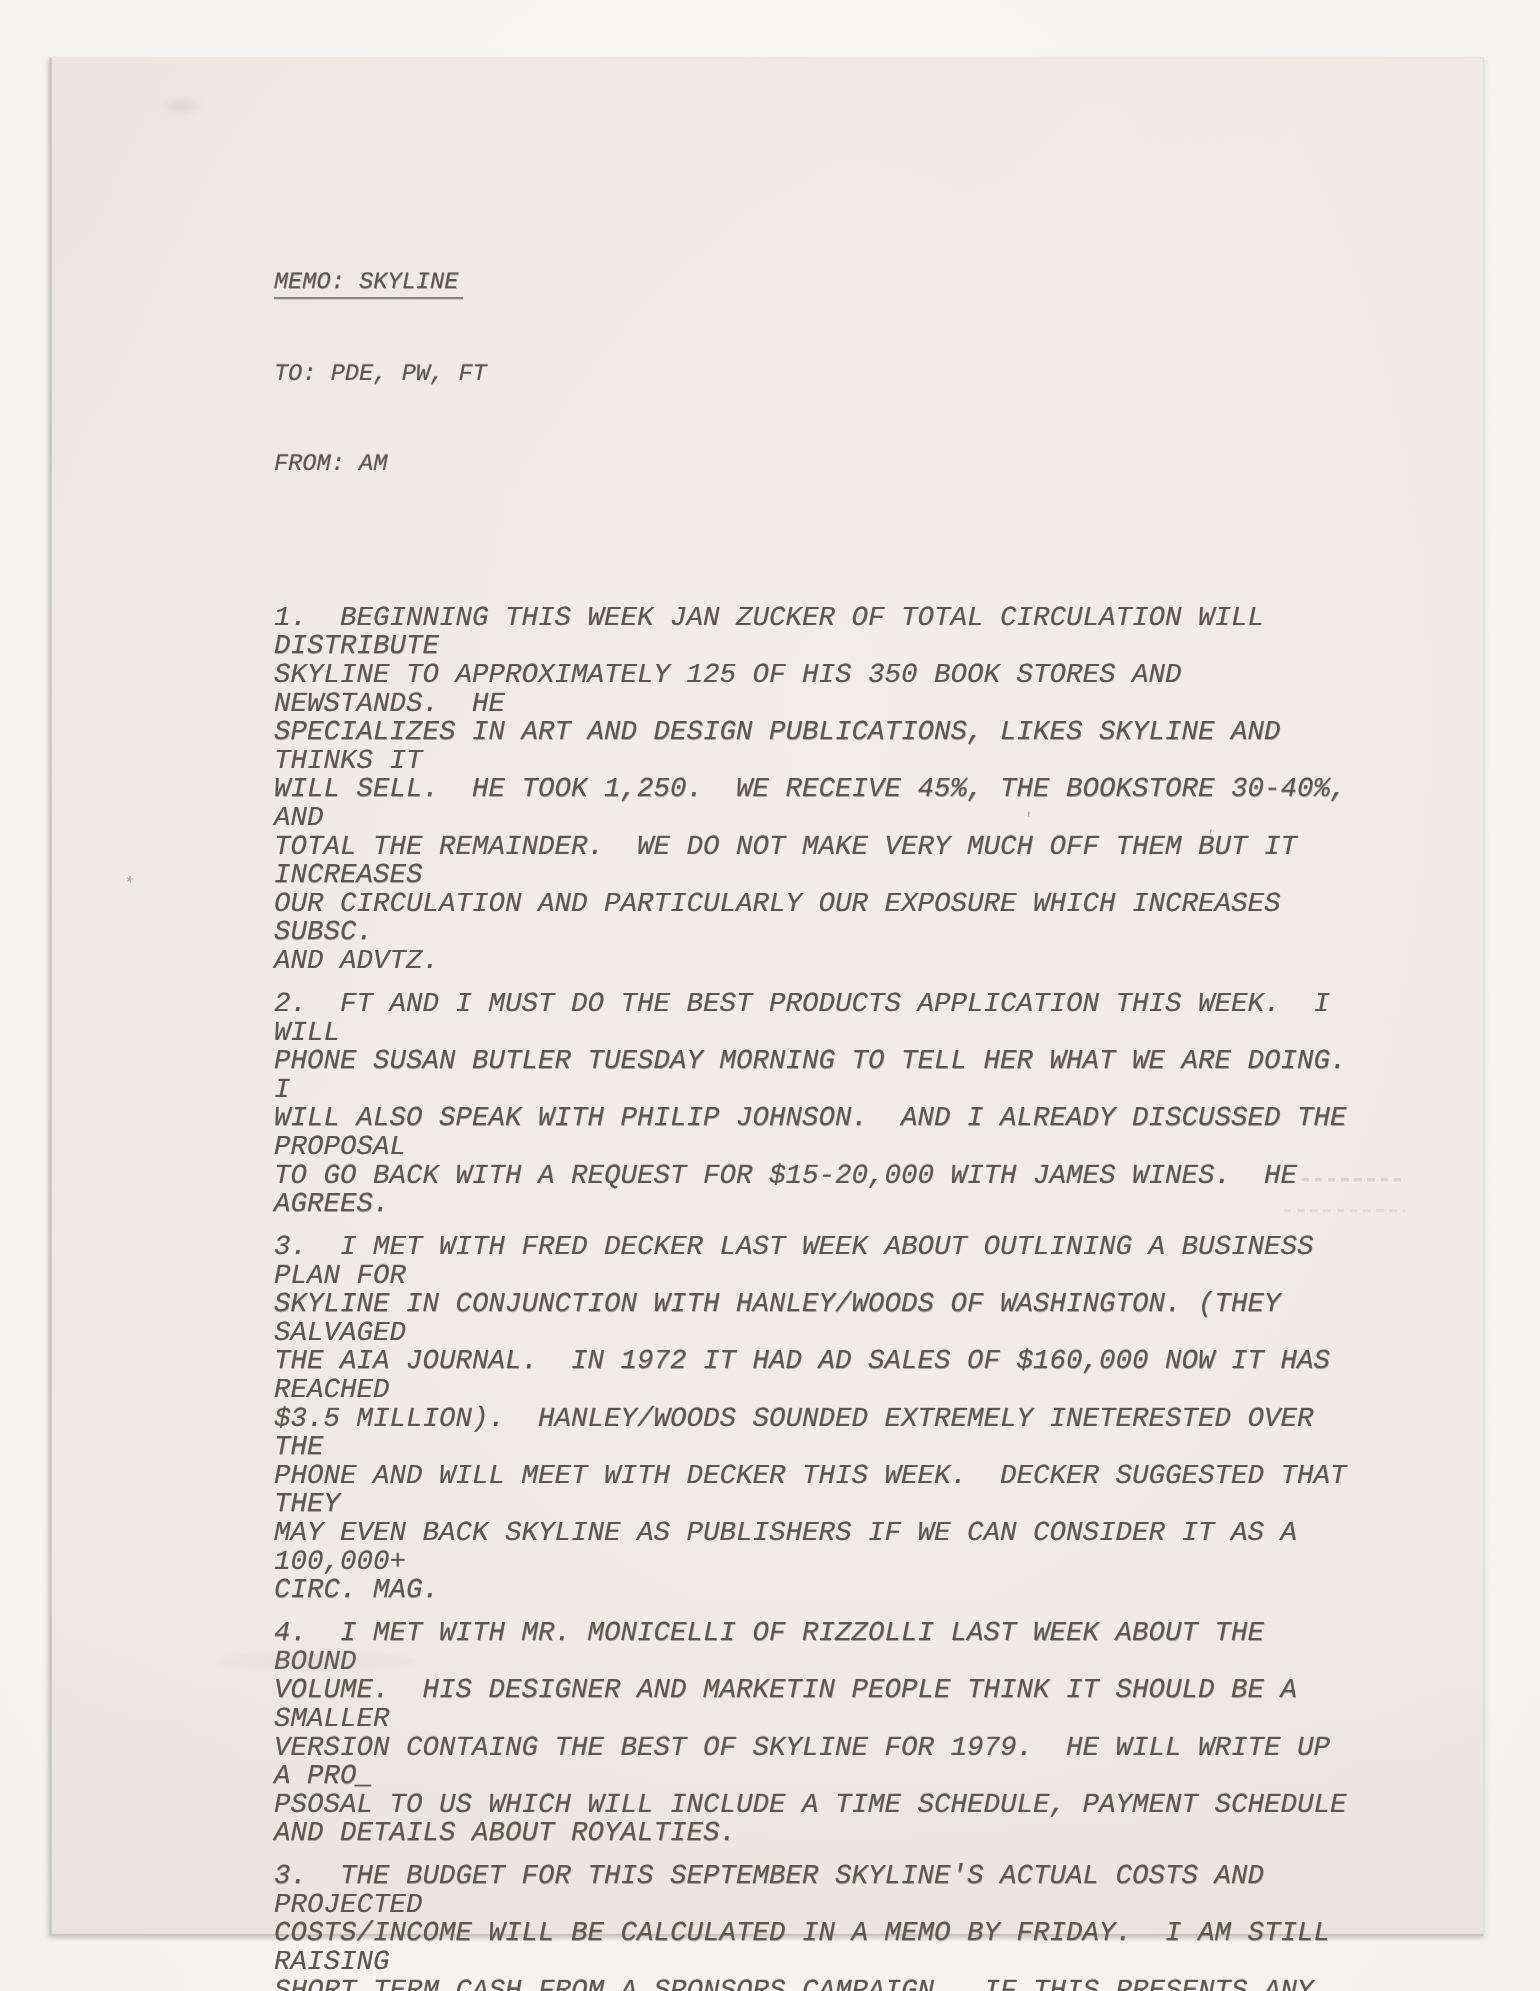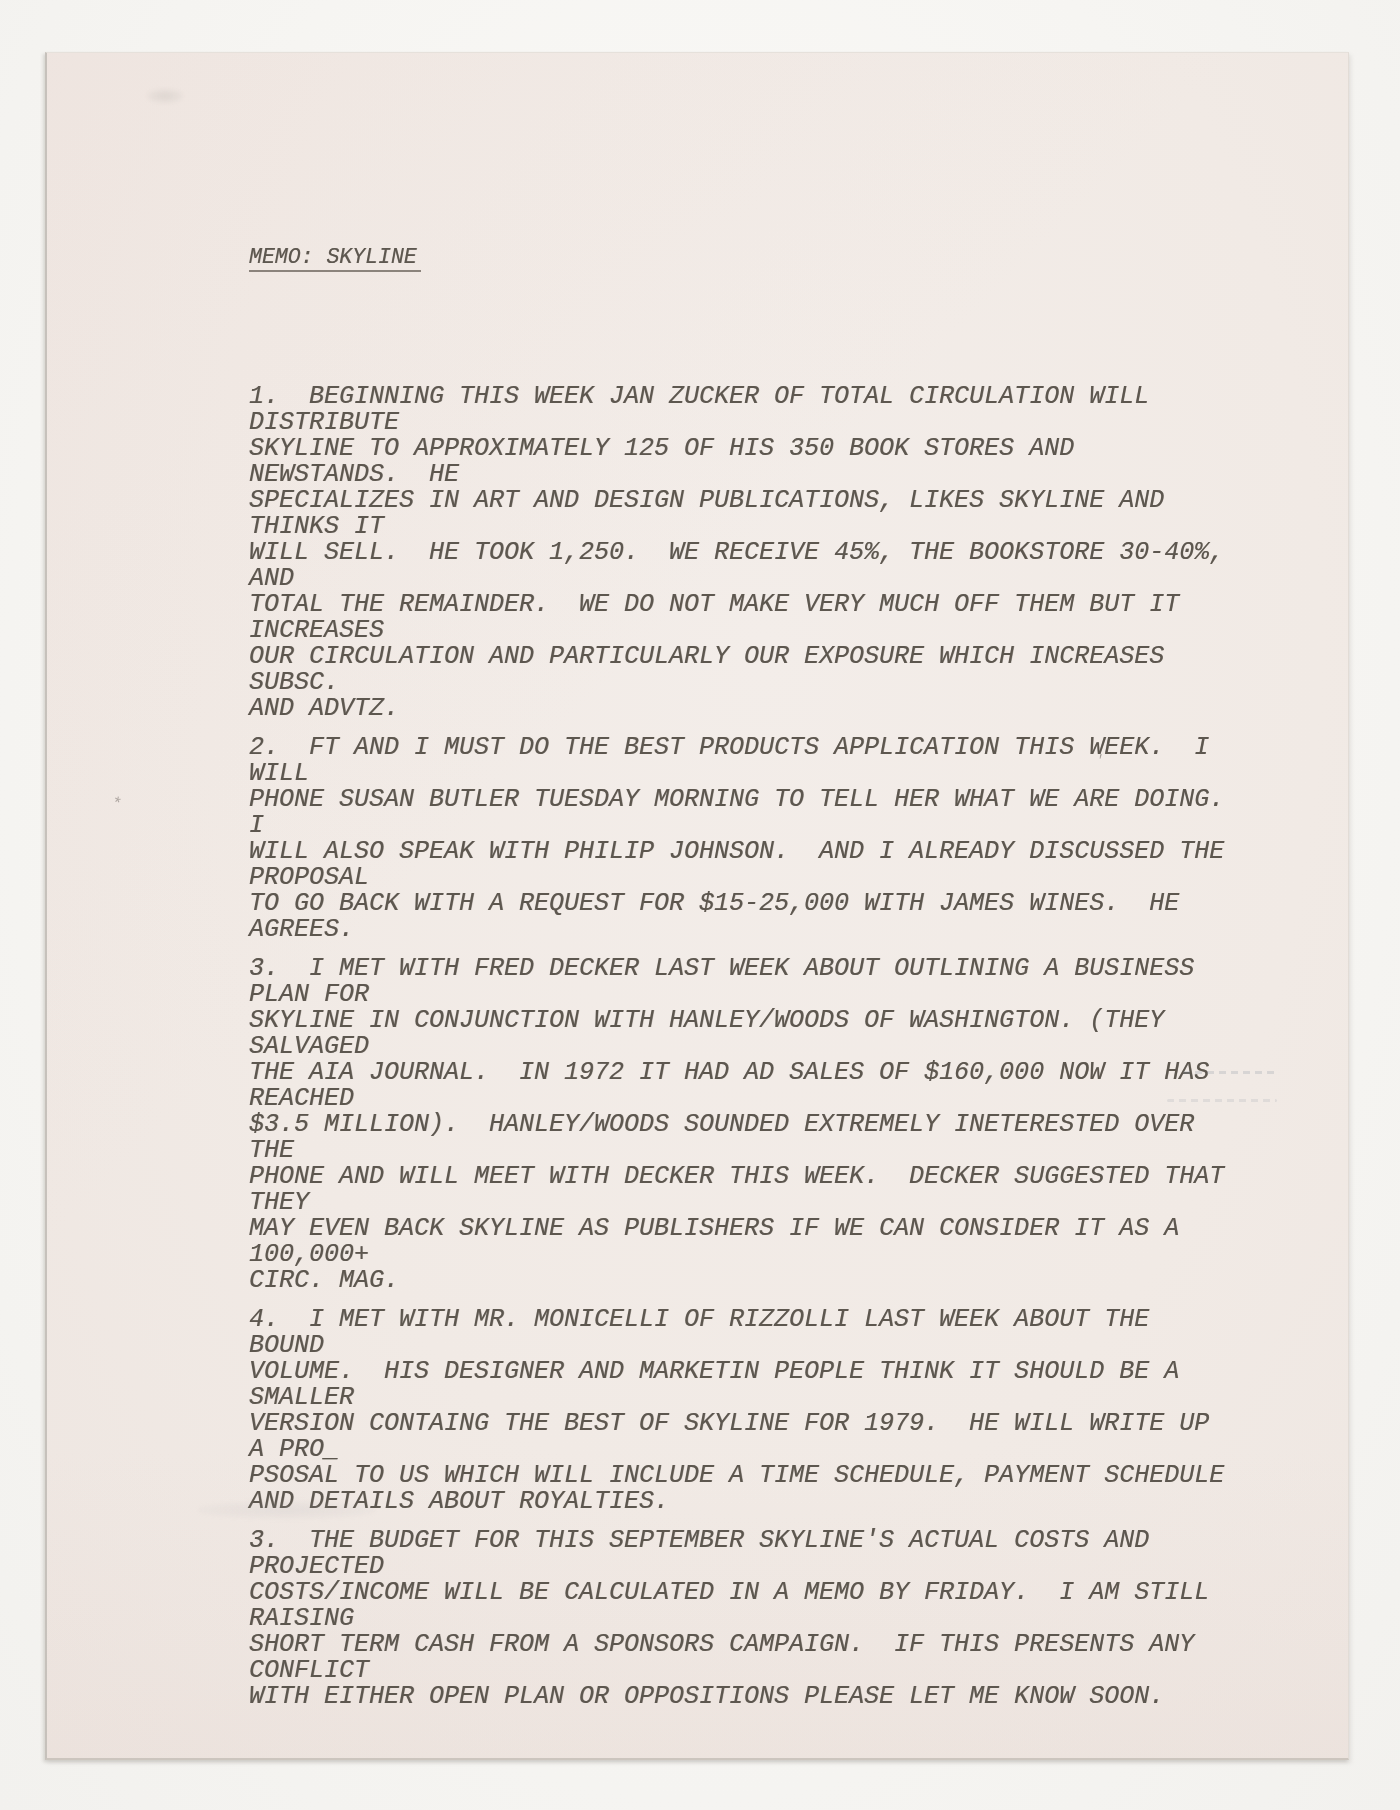--- a/index.html
+++ b/index.html
@@ -102,33 +102,35 @@
 <body>
 
 <div class="scan">
   <div class="paper">
 
     <div class="soft-blob blob-topleft"></div>
 
     <div class="content">
       <div class="memo-header">
         <div><span class="underlined">MEMO: SKYLINE</span></div>
+        <div>TO: PDE, PW, FT</div>
+        <div>FROM: AM</div>
       </div>
 
       <div class="para">1.  BEGINNING THIS WEEK JAN ZUCKER OF TOTAL CIRCULATION WILL DISTRIBUTE
 SKYLINE TO APPROXIMATELY 125 OF HIS 350 BOOK STORES AND NEWSTANDS.  HE
 SPECIALIZES IN ART AND DESIGN PUBLICATIONS, LIKES SKYLINE AND THINKS IT
 WILL SELL.  HE TOOK 1,250.  WE RECEIVE 45%, THE BOOKSTORE 30-40%, AND
 TOTAL THE REMAINDER.  WE DO NOT MAKE VERY MUCH OFF THEM BUT IT INCREASES
 OUR CIRCULATION AND PARTICULARLY OUR EXPOSURE WHICH INCREASES SUBSC.
 AND ADVTZ.</div>
       <div class="para">2.  FT AND I MUST DO THE BEST PRODUCTS APPLICATION THIS WEEK.  I WILL
 PHONE SUSAN BUTLER TUESDAY MORNING TO TELL HER WHAT WE ARE DOING.  I
 WILL ALSO SPEAK WITH PHILIP JOHNSON.  AND I ALREADY DISCUSSED THE PROPOSAL
-TO GO BACK WITH A REQUEST FOR $15-25,000 WITH JAMES WINES.  HE AGREES.</div>
+TO GO BACK WITH A REQUEST FOR $15-20,000 WITH JAMES WINES.  HE AGREES.</div>
       <div class="para">3.  I MET WITH FRED DECKER LAST WEEK ABOUT OUTLINING A BUSINESS PLAN FOR
 SKYLINE IN CONJUNCTION WITH HANLEY/WOODS OF WASHINGTON. (THEY SALVAGED
 THE AIA JOURNAL.  IN 1972 IT HAD AD SALES OF $160,000 NOW IT HAS REACHED
 $3.5 MILLION).  HANLEY/WOODS SOUNDED EXTREMELY INETERESTED OVER THE
 PHONE AND WILL MEET WITH DECKER THIS WEEK.  DECKER SUGGESTED THAT THEY
 MAY EVEN BACK SKYLINE AS PUBLISHERS IF WE CAN CONSIDER IT AS A 100,000+
 CIRC. MAG.</div>
       <div class="para">4.  I MET WITH MR. MONICELLI OF RIZZOLLI LAST WEEK ABOUT THE BOUND
 VOLUME.  HIS DESIGNER AND MARKETIN PEOPLE THINK IT SHOULD BE A SMALLER
 VERSION CONTAING THE BEST OF SKYLINE FOR 1979.  HE WILL WRITE UP A PRO_

